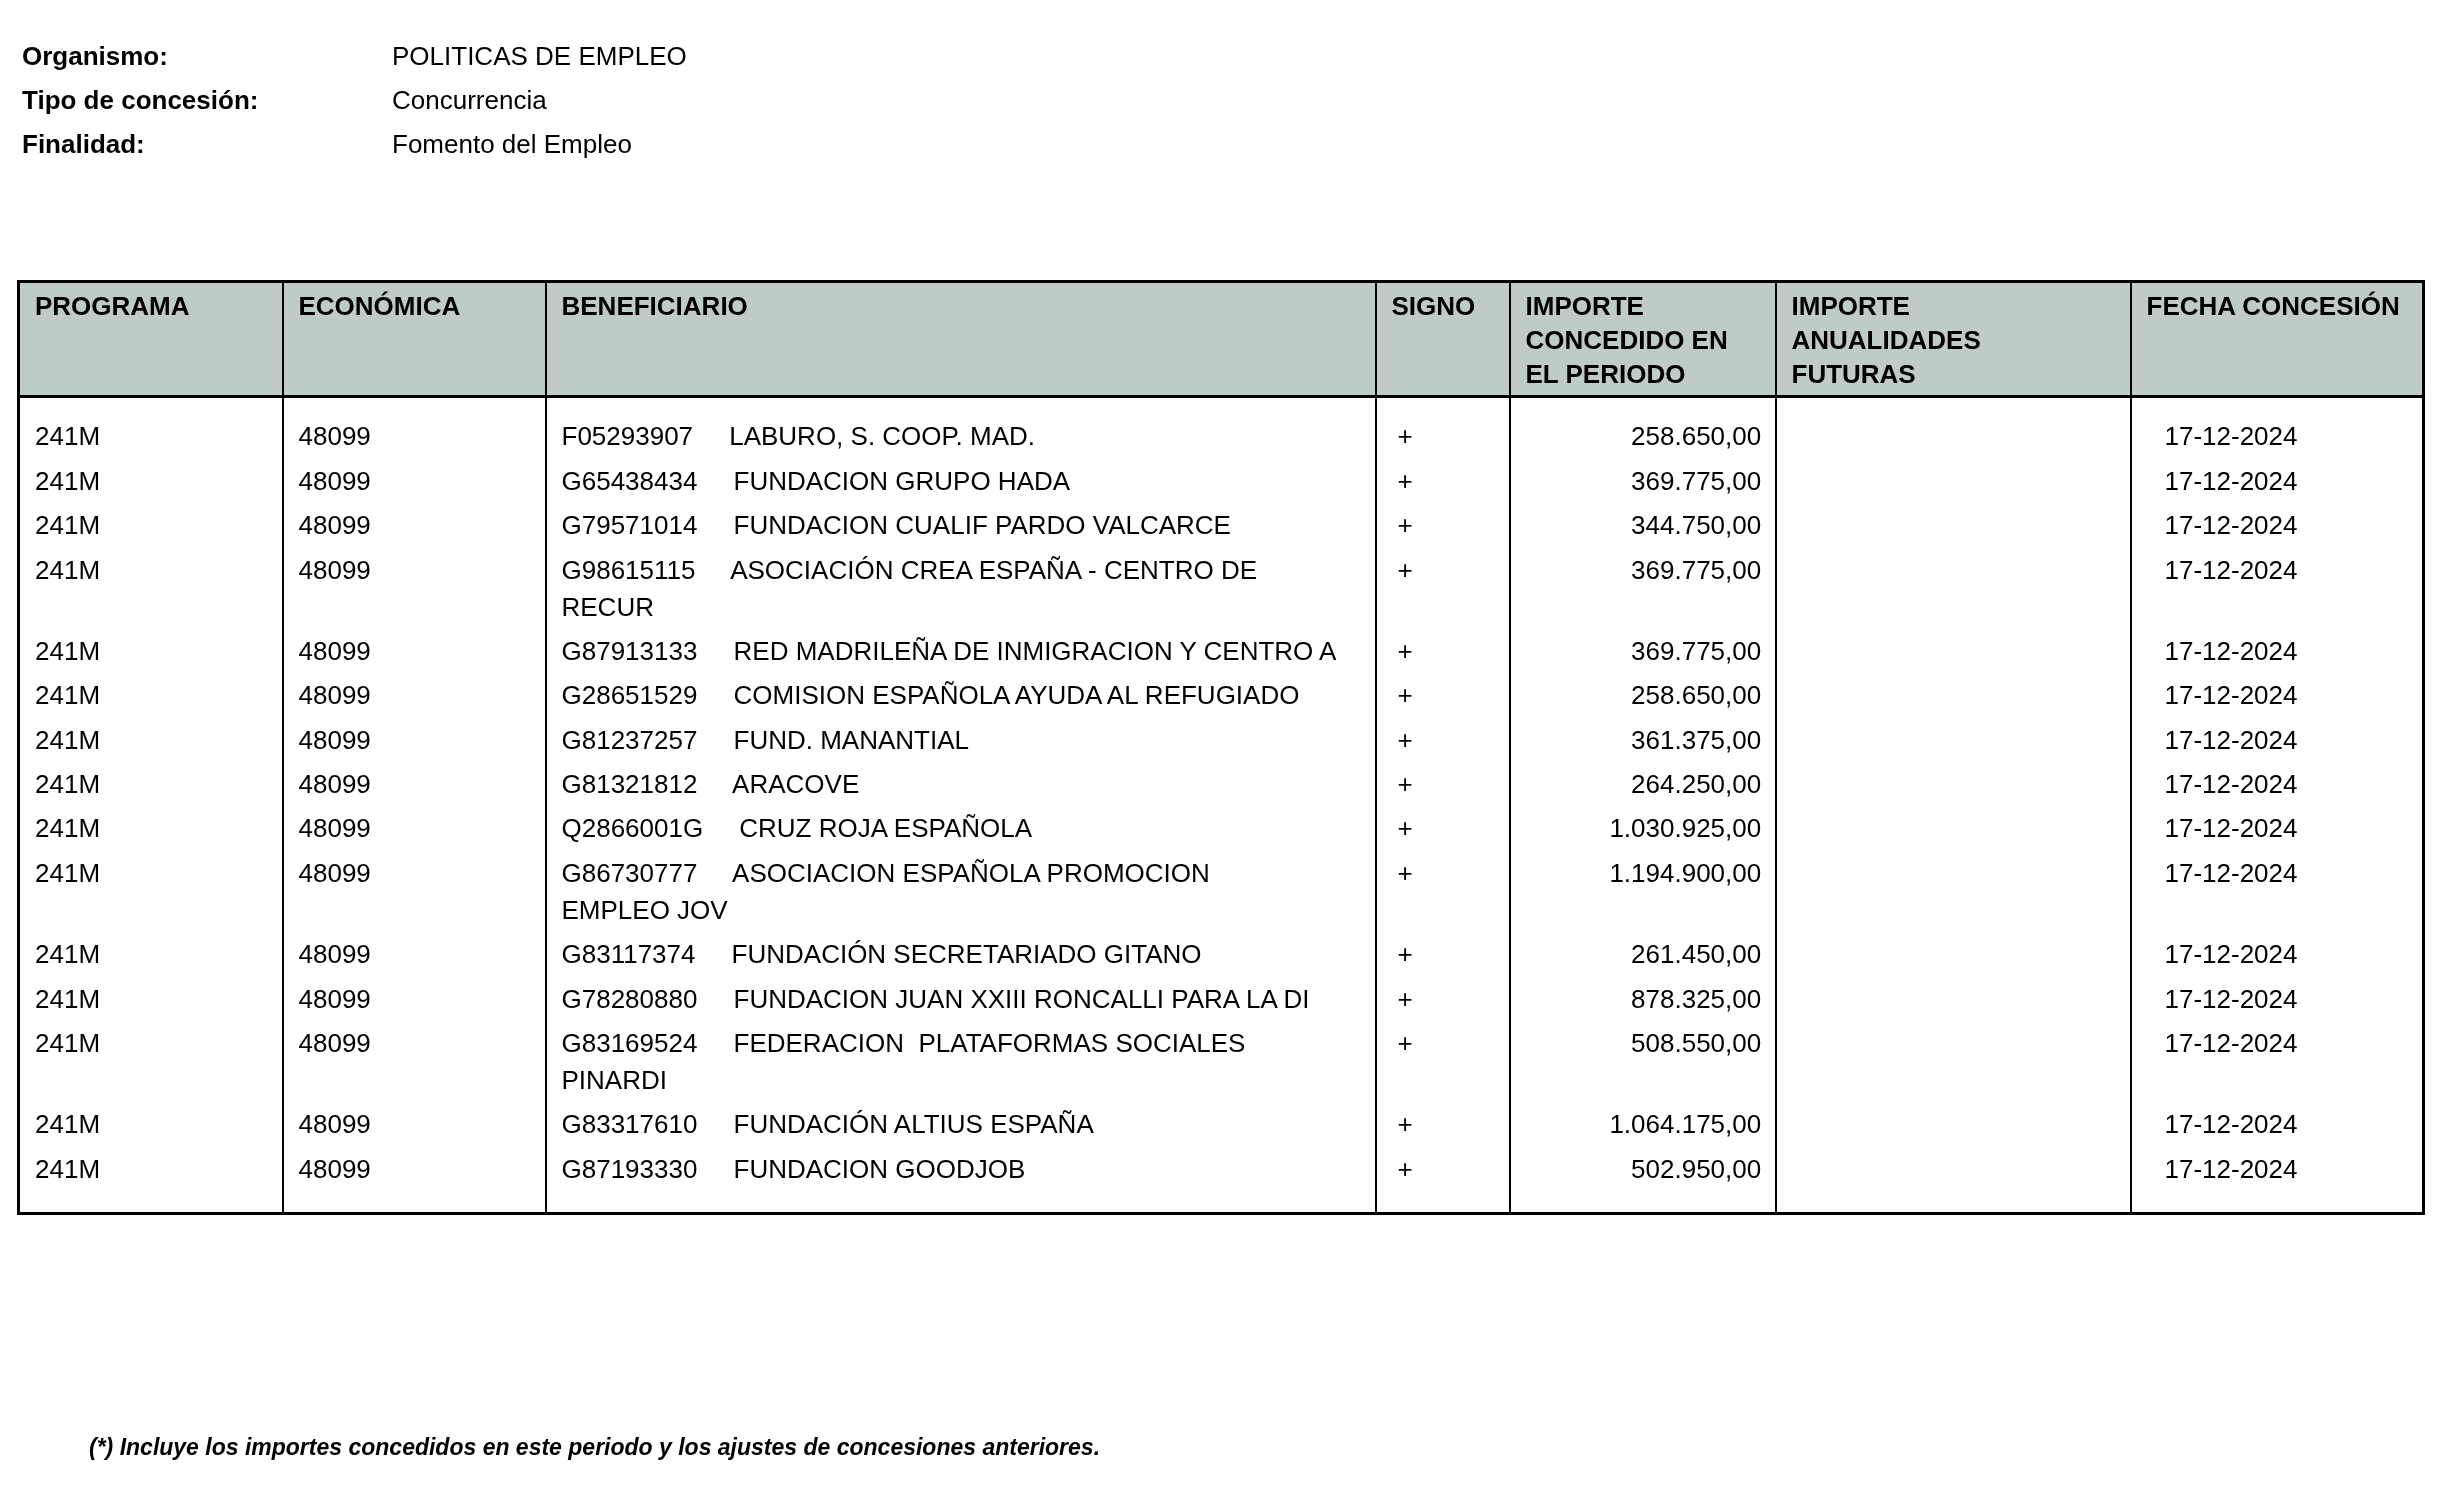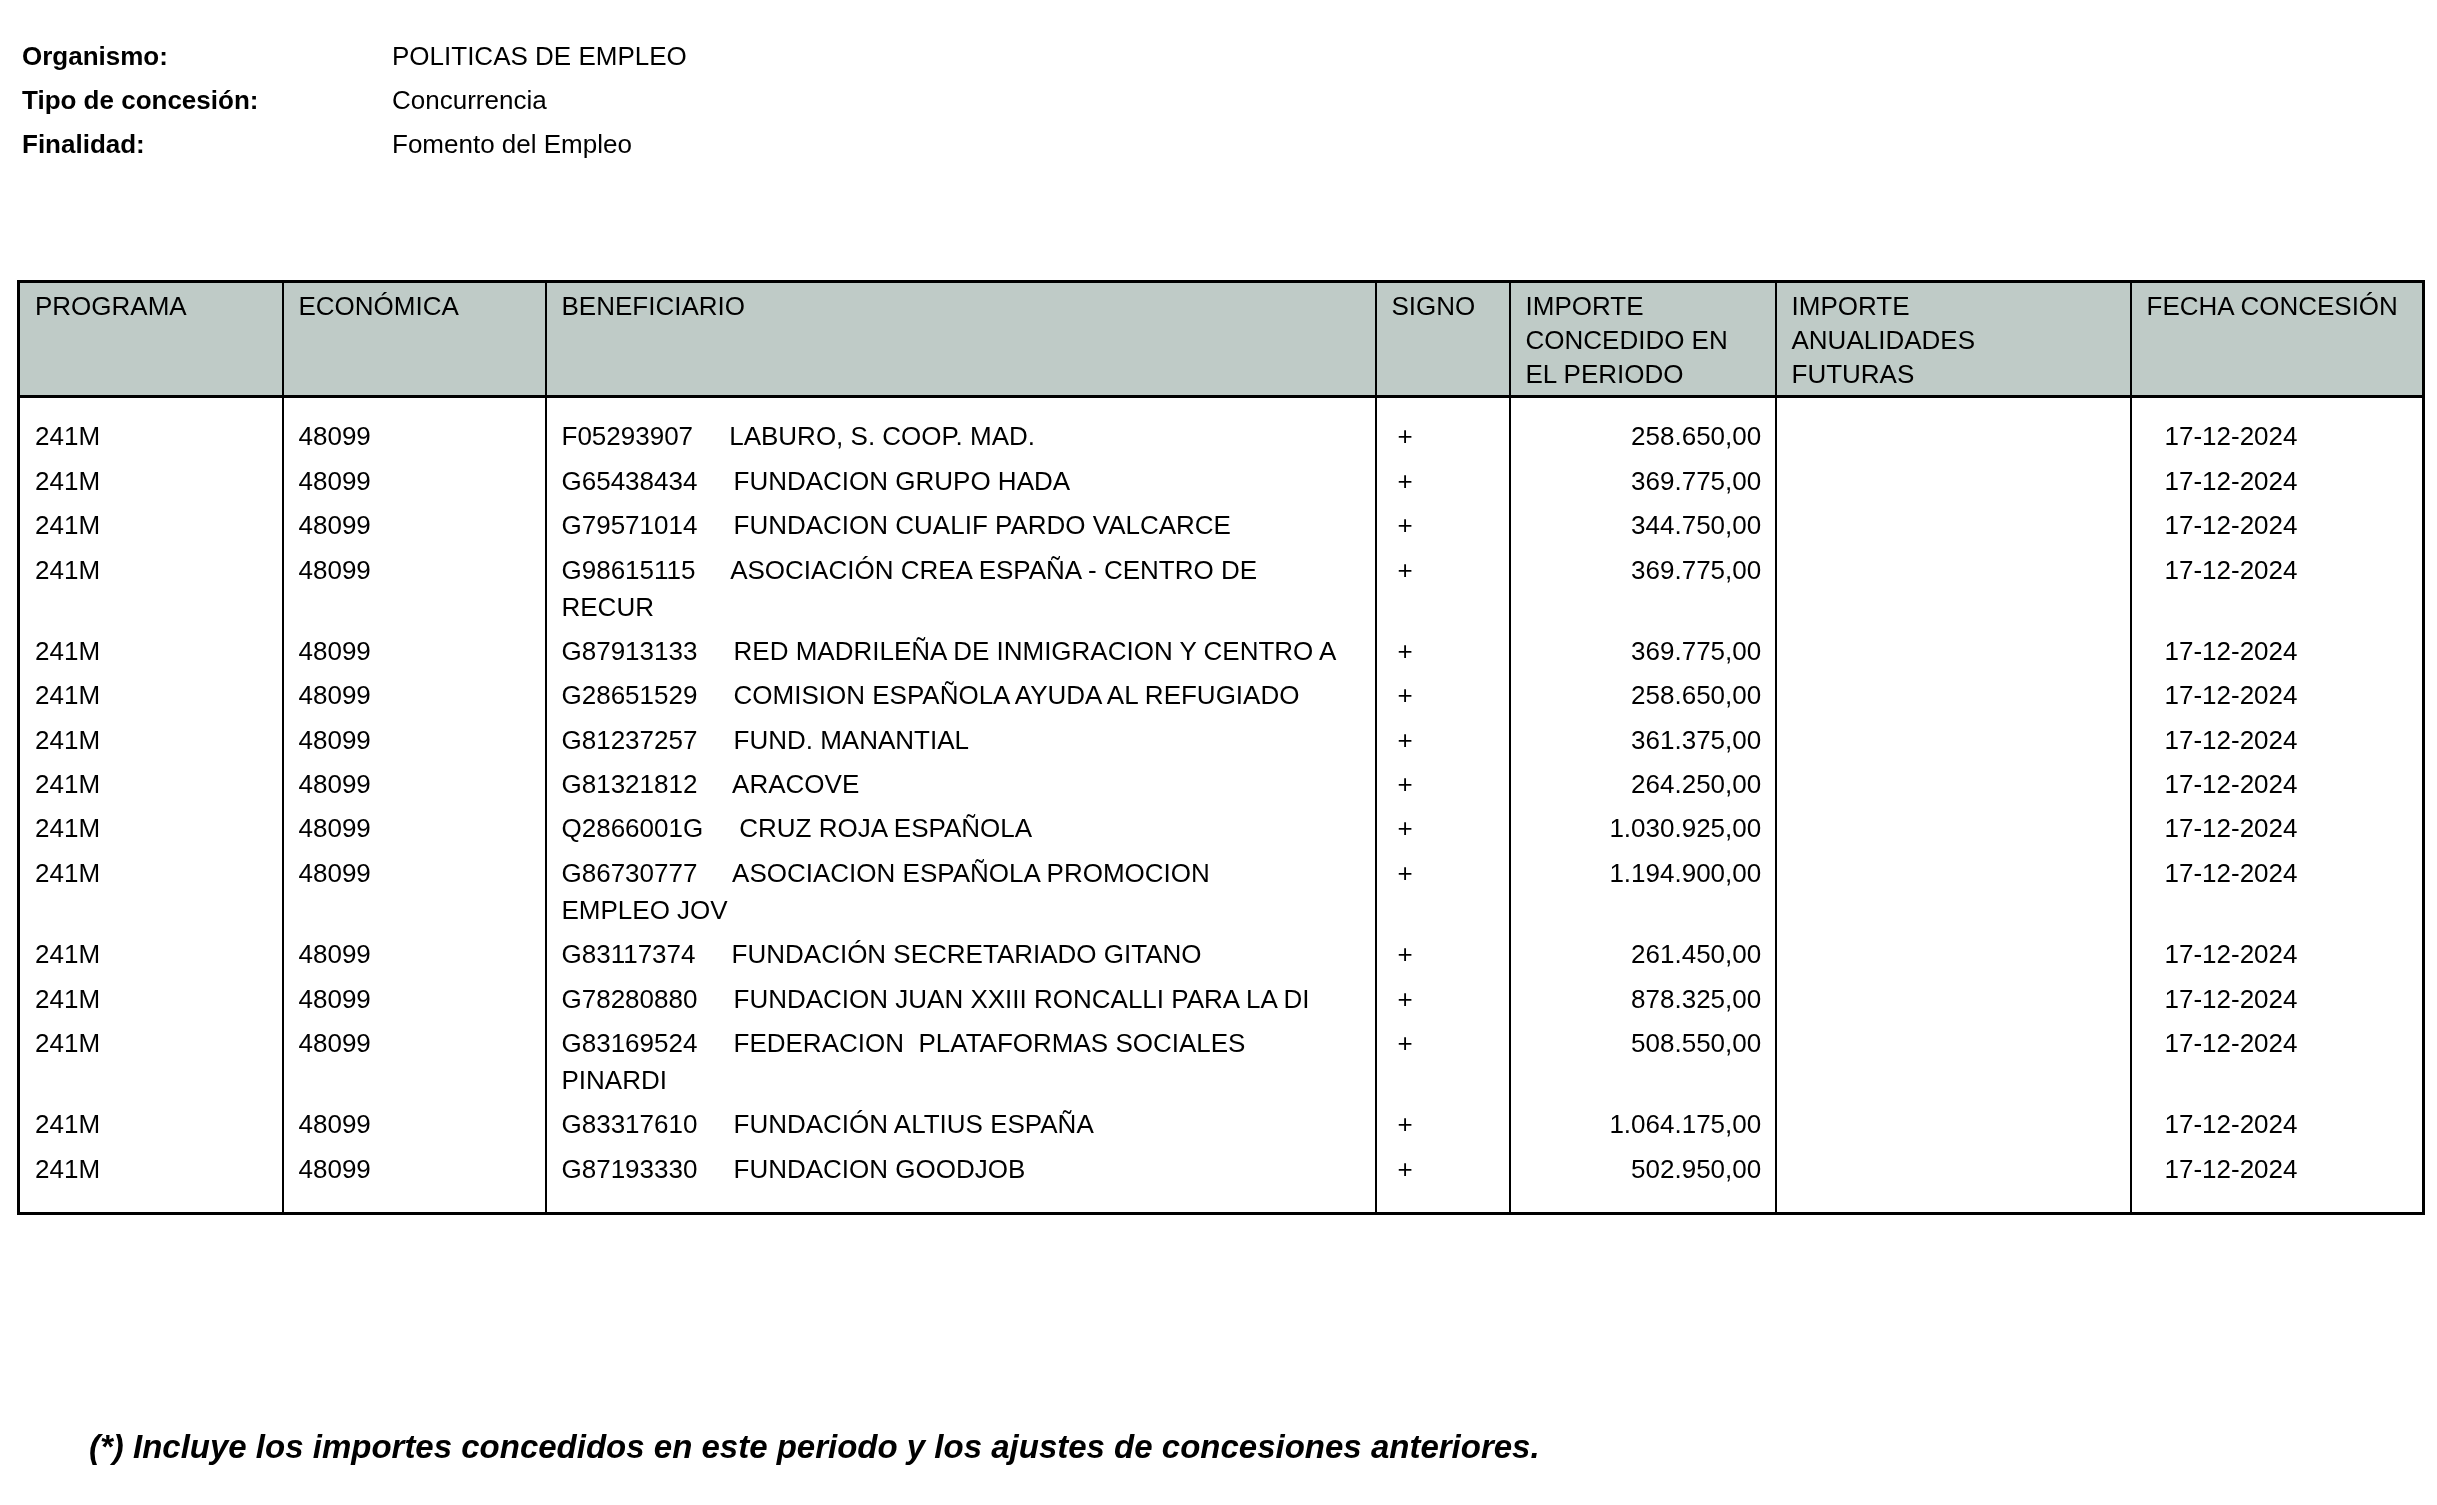--- a/index.html
+++ b/index.html
@@ -59,21 +59,21 @@
   .grant-table th:first-child,
   .grant-table td:first-child { border-left: none; }
 
   .grant-table thead th {
     background: var(--header-bg, #bfcbc7);
     border-bottom: 3px solid #000000;
     box-sizing: border-box;
     height: 113px;
     padding: 6px 13.3px 4.4px 15px;
     line-height: 34px;
-    font-weight: normal;
+    font-weight: bold;
     white-space: pre-line;
   }
 
   .grant-table td {
     padding: 3.7px 13.3px 3.7px 15px;
     line-height: 37px;
     white-space: pre;
   }
   .grant-table tbody tr:first-child td { padding-top: 20px; }
 
@@ -86,21 +86,21 @@
     padding: 0;
   }
 
   
   .footnote {
     position: absolute;
     top: 1425px;
     left: 89px;
     font-weight: bold;
     font-style: italic;
-    font-size: 33px;
+    font-size: 23px;
     line-height: 44px;
     white-space: nowrap;
   }
 </style>
 </head>
 <body>
 
 <div class="info-block">
   <div class="info-row">
     <span class="info-label">Organismo:</span><span class="info-value">POLITICAS DE EMPLEO</span>

